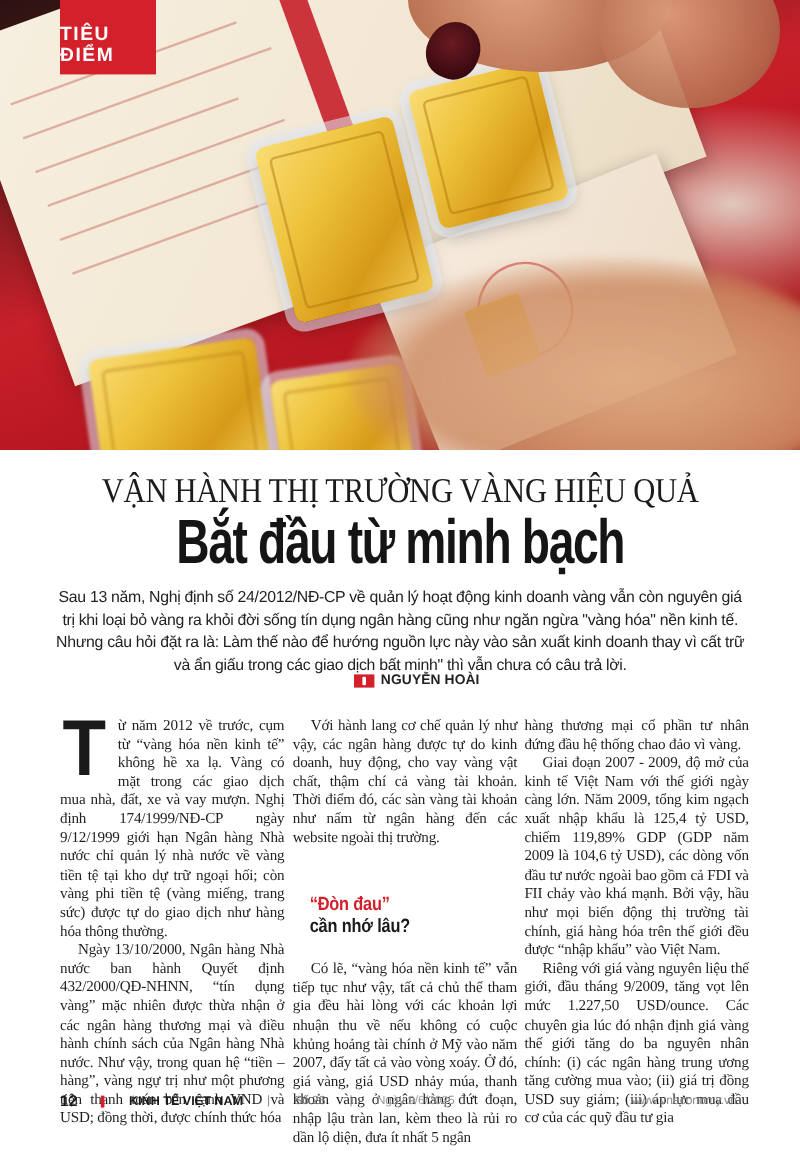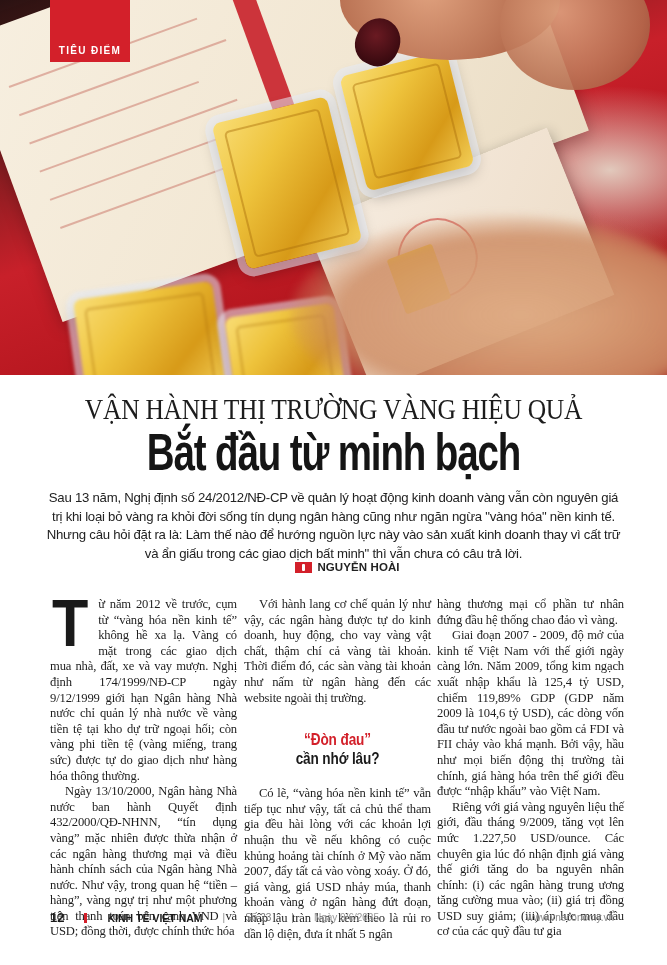--- a/index.html
+++ b/index.html
@@ -63,21 +63,21 @@
     background: radial-gradient(ellipse at 55% 50%, rgba(222,170,130,0.98), rgba(205,140,100,0.85) 55%, rgba(180,100,70,0) 75%);
     filter: blur(4px);
   }
 
   .tag {
     position: absolute; left: 50px; top: 0; width: 80px; height: 62px; background: #d3202a;
     display: flex; align-items: flex-end; justify-content: center; padding-bottom: 6px;
   }
   .tag span {
     font-family: "Liberation Sans", sans-serif; font-weight: bold; color: #ffffff;
-    font-size: 10px; letter-spacing: 1.3px;
+    font-size: 16px; letter-spacing: 1.3px;
   }
 
   
   .kicker {
     position: absolute; left: 0; top: 393px; width: 667px; text-align: center;
     font-family: "Liberation Serif", serif; font-size: 29px; letter-spacing: -0.3px;
     color: #1c1c1c; transform: scaleX(0.88); transform-origin: center;
   }
   .title {
     position: absolute; left: 0; top: 422px; width: 667px; text-align: center;
@@ -117,21 +117,21 @@
   .c2 { left: 244px; }
   .c3 { left: 437px; }
 
   .dropcap {
     float: left; font-family: "Liberation Sans", sans-serif; font-weight: bold;
     font-size: 66px; line-height: 48px; height: 48px; margin: 2px 8px 0 0; color: #1a1a1a;
     transform: scaleX(0.9);
   }
 
   .subhead {
-    text-align: center; margin: 24px 0 18px 0; font-family: "Liberation Sans", sans-serif; font-weight: bold;
+    text-align: left; margin: 38px 0 18px 0; font-family: "Liberation Sans", sans-serif; font-weight: bold;
     line-height: 19px;
   }
   .subhead .red { color: #d3202a; font-size: 16px; display: block; transform: scaleX(0.85); }
   .subhead .black { color: #1a1a1a; font-size: 16px; display: block; transform: scaleX(0.85); }
 
   
   .footer-left {
     position: absolute; left: 50px; top: 910px; display: flex; align-items: center; gap: 20px;
     font-family: "Liberation Sans", sans-serif;
   }

